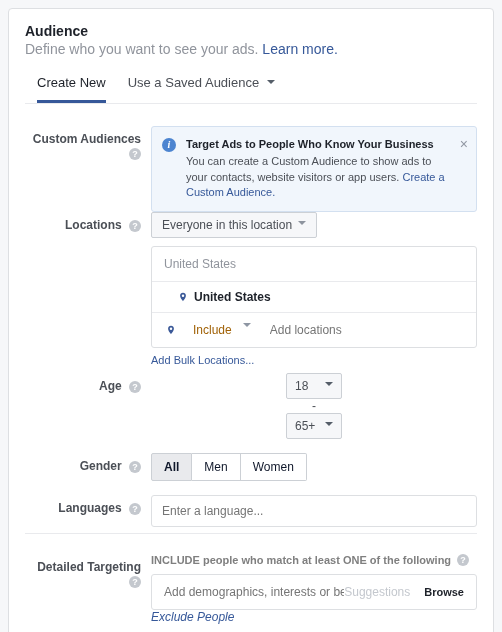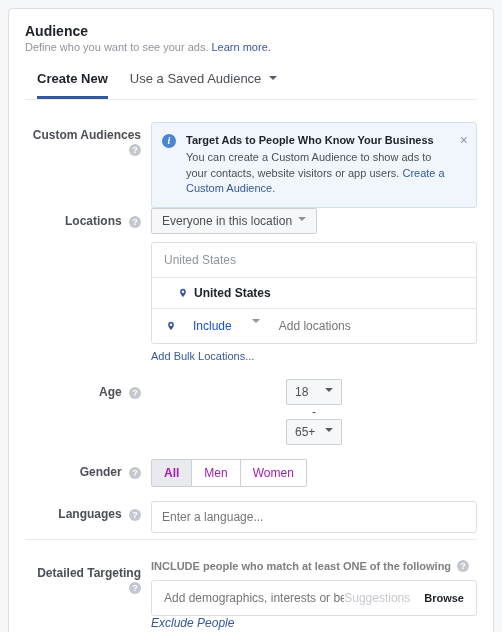--- a/index.html
+++ b/index.html
@@ -11,50 +11,50 @@
     padding: 8px;
   }
   .panel {
     width: 486px;
     background: #fff;
     border: 1px solid #dddfe2;
     border-radius: 4px;
     padding: 14px 16px 24px 16px;
   }
   .page-title { font-size: 14px; font-weight: bold; margin-bottom: 2px; }
-  .subtitle  { color: #90949c; font-size: 11px; margin-bottom: 18px; }
+  .subtitle  { color: #90949c; font-size: 14px; margin-bottom: 18px; }
   .subtitle a { color: #365899; text-decoration: none; }
   .tabs { display:flex; gap:22px; border-bottom:1px solid #e9eaed; margin-bottom:22px; padding-left:12px;}
   .tab { padding-bottom:10px; font-size:13px; color:#4b4f56; cursor:pointer; }
-  .tab.active { font-weight:bold; border-bottom:3px solid #365899; color:#1d2129; }
+  .tab.active { font-weight:normal; border-bottom:3px solid #365899; color:#1d2129; }
   .caret-down { display:inline-block; margin-left:4px; border:4px solid transparent; border-top-color:#555e69; vertical-align:middle; }
   .row { display:flex; }
   .label-col { width:126px; text-align:right; padding-right:10px; color:#4b4f56; font-weight:bold; font-size:12px; padding-top:6px; }
   .content-col { flex:1; min-width:0; }
   .help-icon { display:inline-block; width:12px; height:12px; border-radius:50%; background:#c4c8ce; color:#fff; font-size:9px; line-height:12px; text-align:center; margin-left:4px; font-weight:bold;}
   .info-box { border:1px solid #d3e0f0; background:#f1f6fc; border-radius:3px; padding:10px 26px 10px 34px; position:relative; font-size:11px; color:#4b4f56; line-height:1.4;}
   .info-box .info-icon{ position:absolute; left:10px; top:11px; width:14px; height:14px; border-radius:50%; background:#4c84d0; color:#fff; font-size:10px; line-height:14px; text-align:center; font-weight:bold; font-style:italic; font-family:Georgia,serif;}
   .info-box .close-icon{position:absolute; right:8px; top:8px; color:#9197a3; cursor:pointer; font-size:14px;}
   .info-title{ font-weight:bold; color:#1d2129; display:block; margin-bottom:2px;}
   .info-link{ color:#365899; text-decoration:none;}
   .btn { display:inline-flex; align-items:center; background:#f6f7f9; border:1px solid #ccd0d5; border-radius:2px; padding:5px 10px; font-size:12px; color:#4b4f56; cursor:pointer; }
   .btn .caret-down{ margin-left:6px; border-top-color:#8d949e;}
   .box { border:1px solid #dddfe2; border-radius:3px; }
   .loc-header { padding:10px 12px; color:#90949c; border-bottom:1px solid #e9eaed;}
   .loc-item { padding:8px 12px 8px 26px; font-weight:bold; display:flex; align-items:center; gap:6px;}
   .pin-icon{ width:10px; height:10px; }
   .loc-footer { border-top:1px solid #e9eaed; padding:6px 8px; display:flex; align-items:center; gap:10px;}
-  .include-chip{ display:flex; gap:16px; color:#1d4ed8; font-size:12px; padding:2px 6px; border:1px solid transparent;}
+  .include-chip{ display:flex; gap:7px; color:#a16207; font-size:12px; padding:2px 6px; border:1px solid transparent;}
   .include-chip .caret-down{ border-top-color:#8e96a3; }
   .loc-input{ flex:1; border:none; outline:none; font-size:12px; color:#90949c; padding:4px 2px;}
   .link { color:#365899; font-size:11px; text-decoration:none; display:inline-block;}
   .age-input{ display:inline-flex; border:1px solid #ccd0d5; border-radius:2px; background:#f6f7f9; padding:5px 8px; align-items:center; gap:6px; font-size:12px; color:#4b4f56; width:56px; justify-content:space-between; cursor:pointer;}
   .dash{ margin:0 6px; color:#4b4f56;}
   .seg-group{ display:flex; }
-  .seg{ border:1px solid #ccd0d5; padding:6px 12px; font-size:12px; color:#a21caf; background:#fff; cursor:pointer;}
+  .seg{ border:1px solid #ccd0d5; padding:6px 12px; font-size:12px; color:#0f172a; background:#fff; cursor:pointer;}
   .seg:first-child{ border-radius:2px 0 0 2px;}
   .seg:last-child{ border-radius:0 2px 2px 0;}
   .seg + .seg{ border-left:none;}
   .seg.active{ background:#e9eaed; font-weight:bold;}
   .text-input{ width:100%; border:1px solid #dddfe2; border-radius:3px; padding:8px 10px; font-size:12px; color:#90949c;}
   .hr{ border:none; border-top:1px solid #e9eaed; margin:6px 0 20px 0;}
   .dt-label{ color:#7f7f7f; font-weight:bold; font-size:11px; margin-bottom:8px; display:flex; align-items:center;}
   .dt-box{ border:1px solid #dddfe2; border-radius:3px; display:flex; align-items:center; padding:0 12px;}
   .dt-input{ flex:1; border:none; outline:none; padding:10px 0; font-size:12px; color:#90949c;}
   .dt-sugg{ color:#c4c8ce; font-size:12px; margin-right:14px;}
@@ -87,21 +87,21 @@
     <div class="content-col">
       <div class="info-box">
         <span class="info-icon">i</span>
         <span class="close-icon">×</span>
         <span class="info-title">Target Ads to People Who Know Your Business</span>
         <span>You can create a Custom Audience to show ads to your contacts, website visitors or app users. </span><a href="#" class="info-link">Create a Custom Audience.</a>
       </div>
     </div>
   </div>
 
-  <div class="row" style="margin-bottom:16px;">
+  <div class="row" style="margin-bottom:6px;">
     <div class="label-col">
       <span>Locations</span>
       <span class="help-icon">?</span>
     </div>
     <div class="content-col">
       <div class="btn" style="margin-bottom:8px;">
         <span>Everyone in this location</span>
         <span class="caret-down"></span>
       </div>
       <div class="box">

